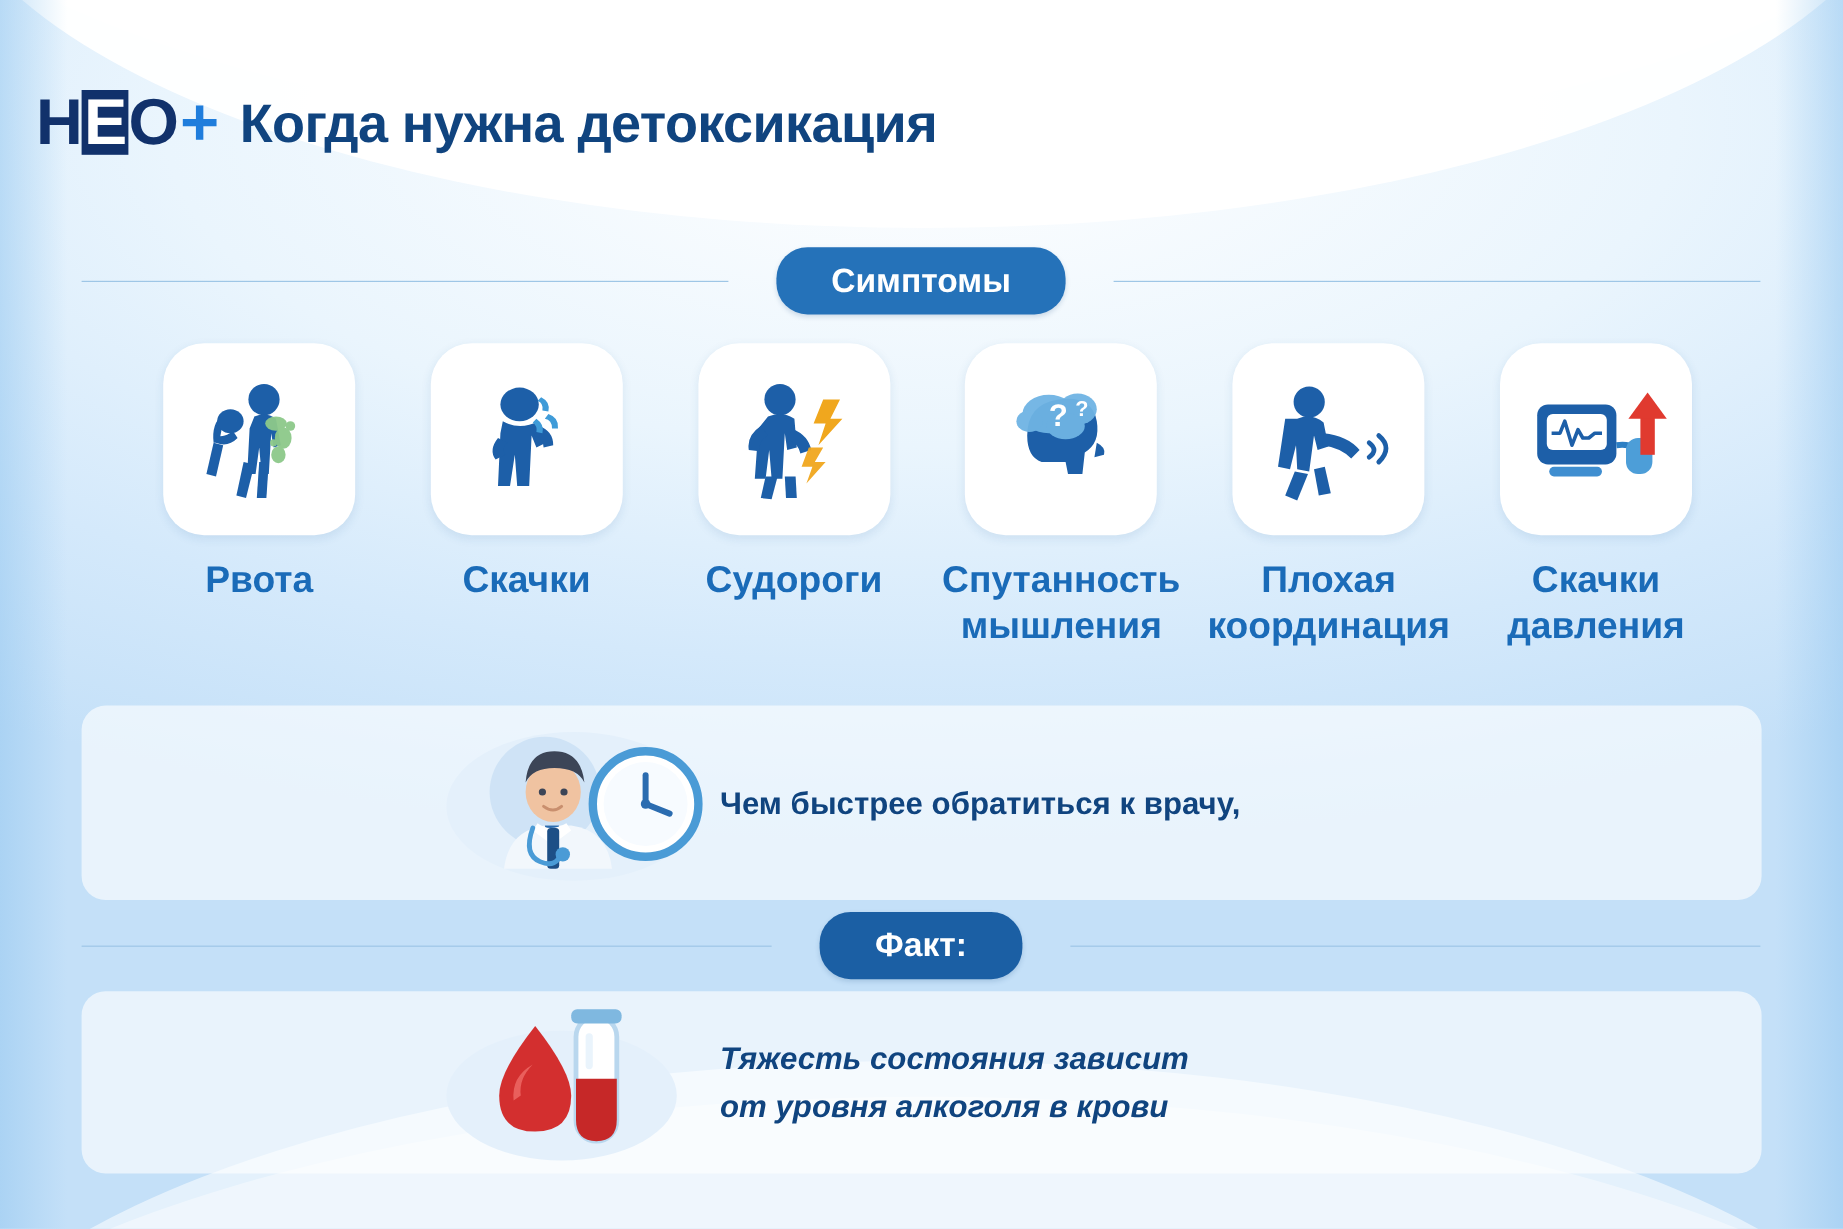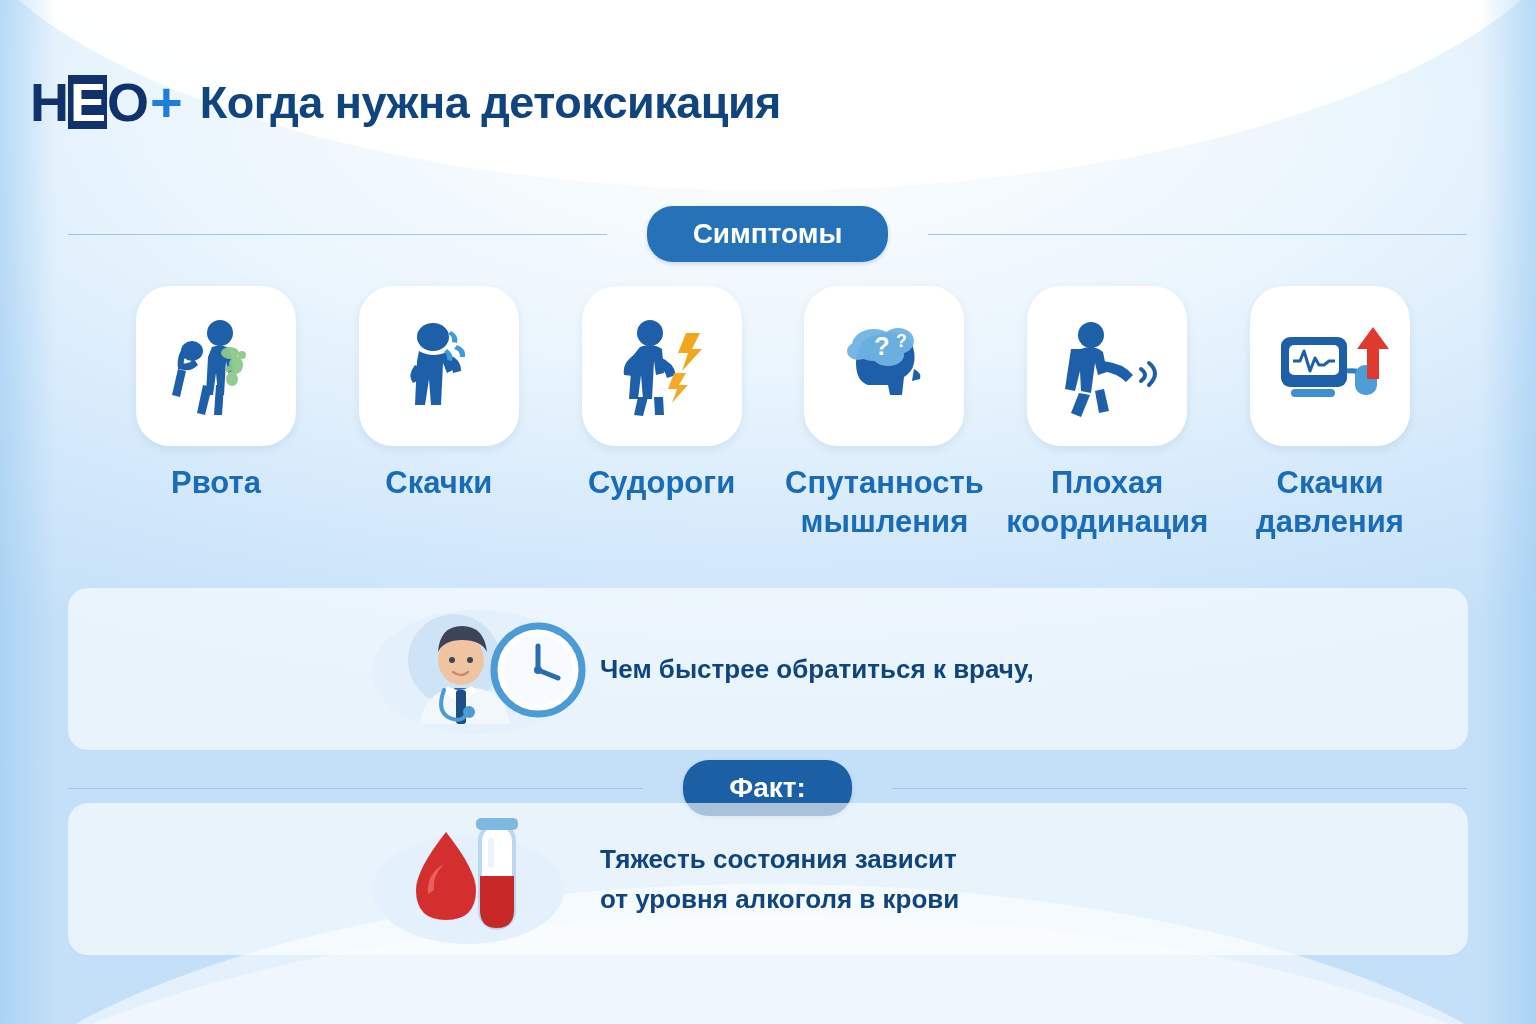--- a/index.html
+++ b/index.html
@@ -178,21 +178,21 @@
 
   
   .info-block {
     position: absolute;
     left: 68px;
     right: 68px;
     background: rgba(255,255,255,0.62);
     border-radius: 20px;
   }
   #important-block { top: 588px; height: 162px; }
-  #fact-block { top: 803px; height: 152px; }
+  #fact-block { top: 826px; height: 152px; font-style: italic; }
 
   .info-inner {
     display: flex;
     align-items: center;
     height: 100%;
     padding-left: 300px;
   }
   .info-illu {
     position: absolute;
     left: 300px;

